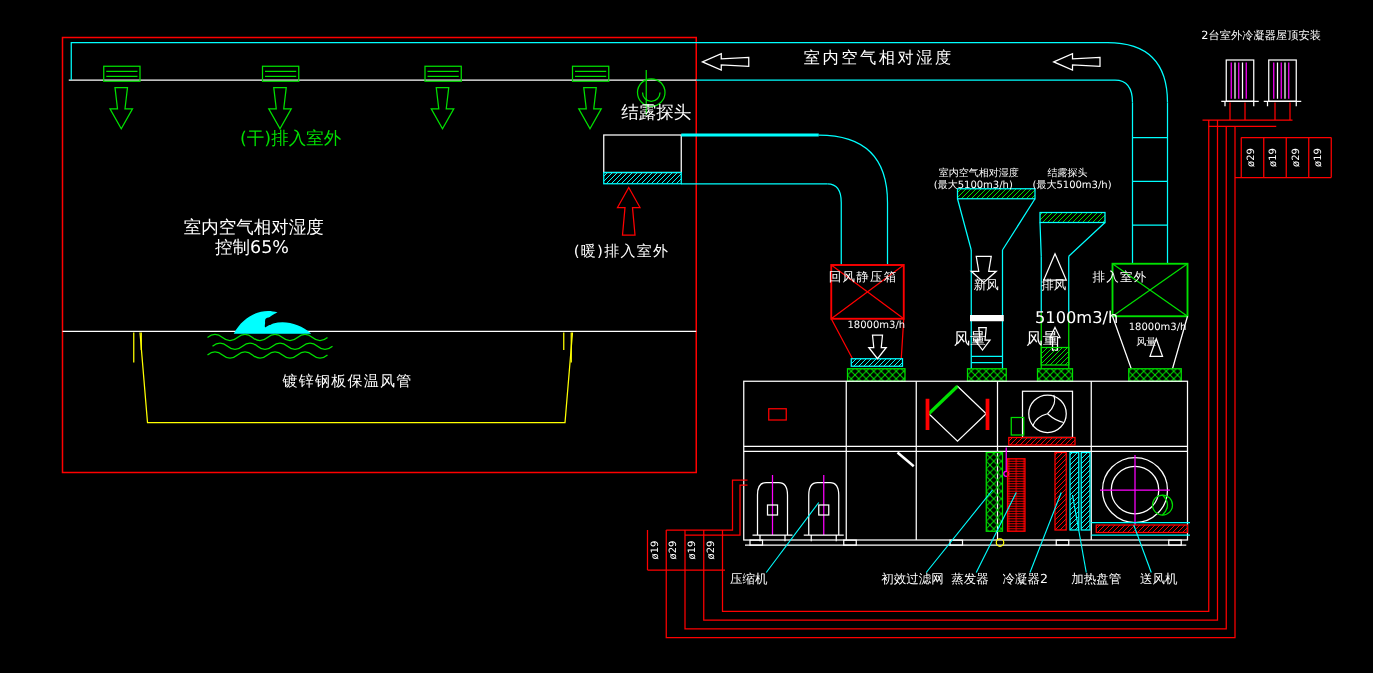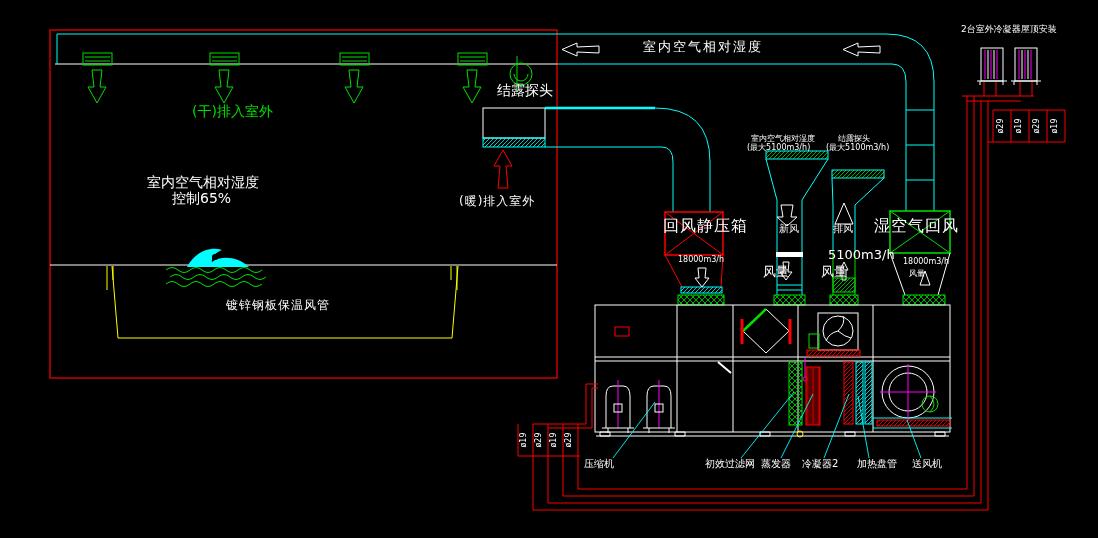--- a/index.html
+++ b/index.html
@@ -6,21 +6,21 @@
     --cyan:#00ffff; --green:#00e000; --red:#ff0000; --yellow:#ffff00;
     --white:#ffffff; --magenta:#ff00ff; --background:#000000;
   }
   html,body{margin:0;padding:0;background:#000;}
   #stage{position:relative;width:1098px;height:538px;background:var(--background);
     overflow:hidden;font-family:"DejaVu Sans",sans-serif;}
   #drawing{position:absolute;left:0;top:0;}
   .lbl{position:absolute;color:var(--white);line-height:1;white-space:nowrap;}
   .s7{font-size:13px}.s8{font-size:8px}.s9{font-size:9px}.s10{font-size:10px}
   .s11{font-size:14px}.s12{font-size:12px;letter-spacing:1px}
-  .s13{font-size:13px;letter-spacing:2px}.s14{font-size:16px;letter-spacing:1px}
+  .s13{font-size:13px;letter-spacing:2px}.s14{font-size:10px;letter-spacing:1px}
   .green{color:var(--green)}
   .vert{width:26px;height:10px;font-size:8px;text-align:center;
     transform:rotate(-90deg);transform-origin:center;}
 </style>
 </head>
 <body>
 
 <div id="stage">
 
 <svg id="drawing" width="1098" height="538" viewBox="0 0 1098 538">
@@ -260,21 +260,21 @@
 <div class="lbl s8" style="left:678px;top:256px">18000m3/h</div>
 <div class="lbl s8" style="left:751px;top:135px">室内空气相对湿度</div>
 <div class="lbl s8" style="left:747px;top:144px">(最大5100m3/h)</div>
 <div class="lbl s8" style="left:838px;top:135px">结露探头</div>
 <div class="lbl s8" style="left:826px;top:144px">(最大5100m3/h)</div>
 <div class="lbl s10" style="left:779px;top:224px">新风</div>
 <div class="lbl s10" style="left:833px;top:224px">排风</div>
 <div class="lbl s7" style="left:828px;top:248px">5100m3/h</div>
 <div class="lbl s7" style="left:763px;top:265px">风量</div>
 <div class="lbl s7" style="left:821px;top:265px">风量</div>
-<div class="lbl s14" style="left:874px;top:218px">湿空气回风</div>
+<div class="lbl s14" style="left:874px;top:218px">排入室外</div>
 <div class="lbl s8" style="left:903px;top:258px">18000m3/h</div>
 <div class="lbl s8" style="left:909px;top:270px">风量</div>
 <div class="lbl s10" style="left:584px;top:459px">压缩机</div>
 <div class="lbl s10" style="left:705px;top:459px">初效过滤网</div>
 <div class="lbl s10" style="left:761px;top:459px">蒸发器</div>
 <div class="lbl s10" style="left:802px;top:459px">冷凝器2</div>
 <div class="lbl s10" style="left:857px;top:459px">加热盘管</div>
 <div class="lbl s10" style="left:912px;top:459px">送风机</div>
 
 <div class="lbl vert" style="left:989px;top:121px">ø29</div>

